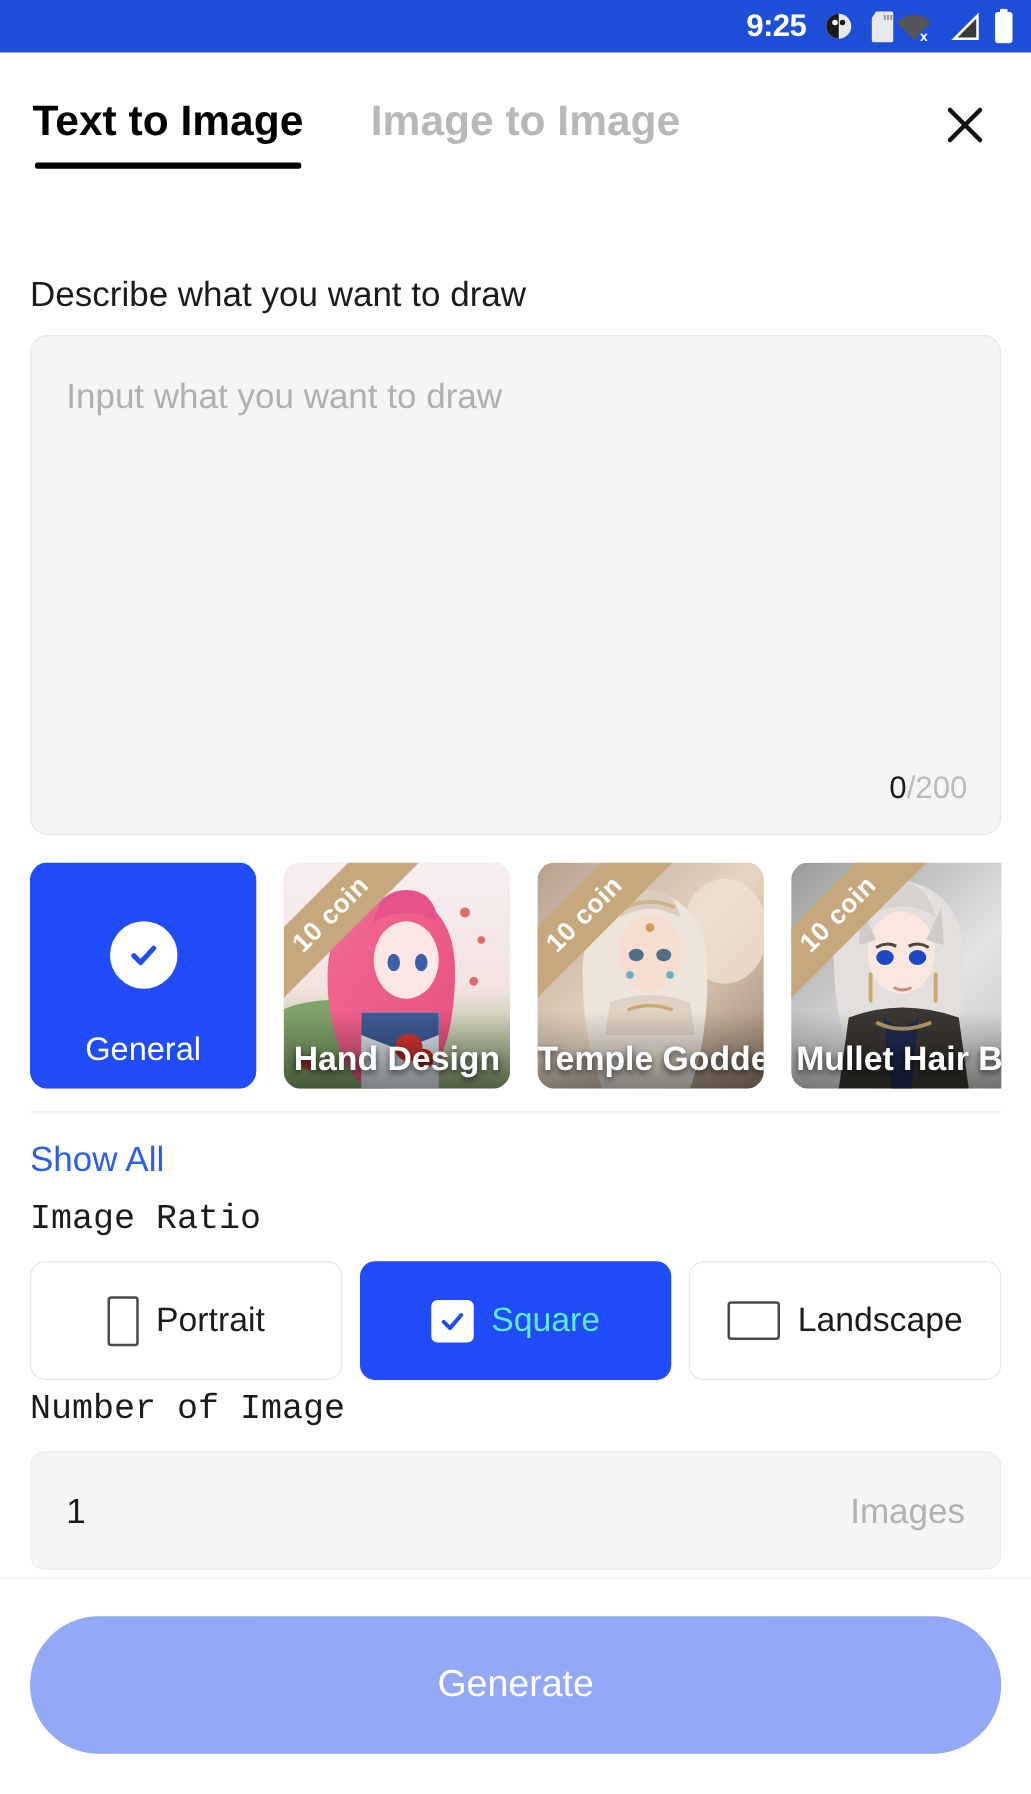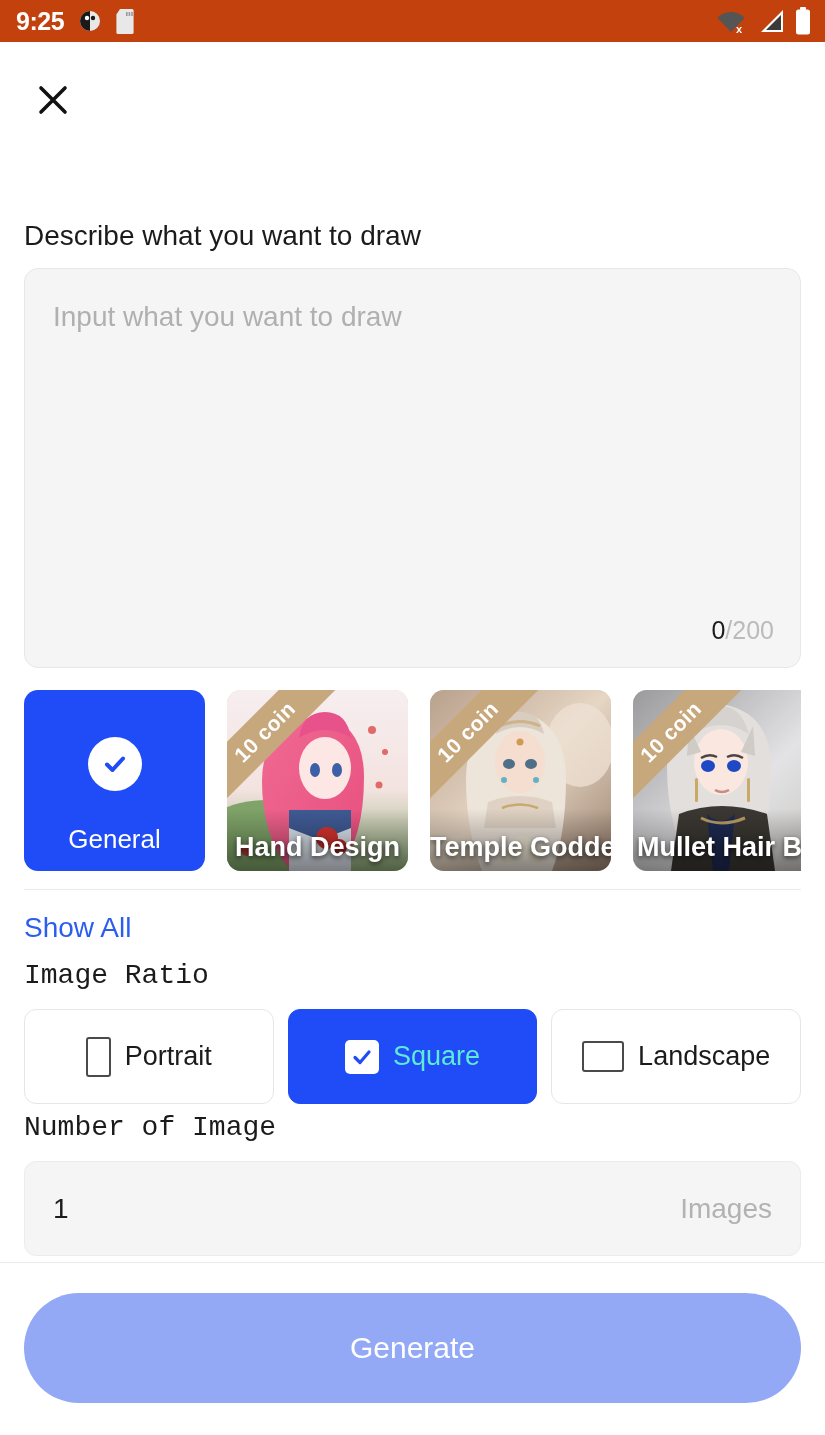--- a/index.html
+++ b/index.html
@@ -6,22 +6,22 @@
   html,body { width:825px; height:1435px; }
   body {
     font-family:"Liberation Sans", sans-serif;
     background:#ffffff;
     overflow:hidden;
     position:relative;
   }
 
   
   .statusbar {
-    height:42px; background:#c2410c; color:#ffffff;
-    display:flex; align-items:center; justify-content:space-between;
+    height:42px; background:#1d4ed8; color:#ffffff;
+    display:flex; align-items:center; justify-content:flex-end;
     padding:0 14px 0 16px;
   }
   .sb-left { display:flex; align-items:center; gap:14px; }
   .sb-right { display:flex; align-items:center; gap:10px; }
   .sb-clock { font-size:25px; font-weight:bold; letter-spacing:-0.5px; line-height:1; }
   .sb-icon { display:flex; align-items:center; }
 
   
   .header {
     position:relative;
@@ -253,20 +253,28 @@
     <span class="sb-icon">
       <svg width="16" height="28" viewBox="0 0 16 28">
         <rect x="5" y="0" width="6" height="3" rx="1" fill="#ffffff"></rect>
         <rect x="1" y="2.5" width="14" height="25" rx="2.5" fill="#ffffff"></rect>
       </svg>
     </span>
   </div>
 </div>
 
 <div class="header">
+  <div class="tabs">
+    <div class="tab active">
+      <span>Text to Image</span>
+    </div>
+    <div class="tab inactive">
+      <span>Image to Image</span>
+    </div>
+  </div>
   <div class="close-btn">
     <span>
       <svg width="38" height="38" viewBox="0 0 38 38">
         <path d="M7 7 L31 31 M31 7 L7 31" stroke="#111111" stroke-width="3.6" stroke-linecap="round"></path>
       </svg>
     </span>
   </div>
 </div>
 
 <div class="content">

